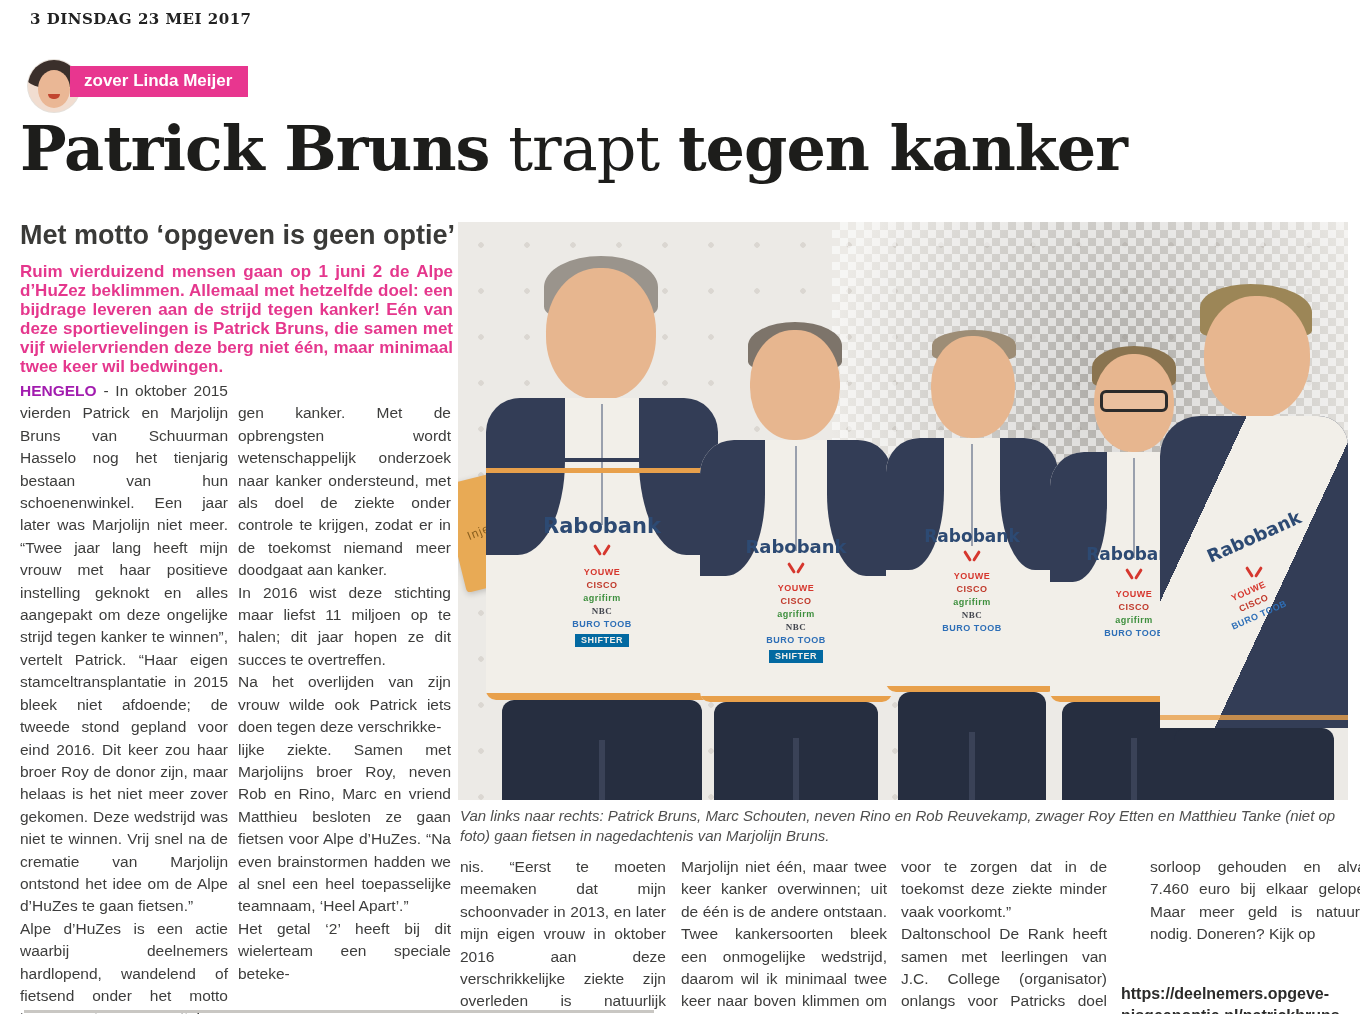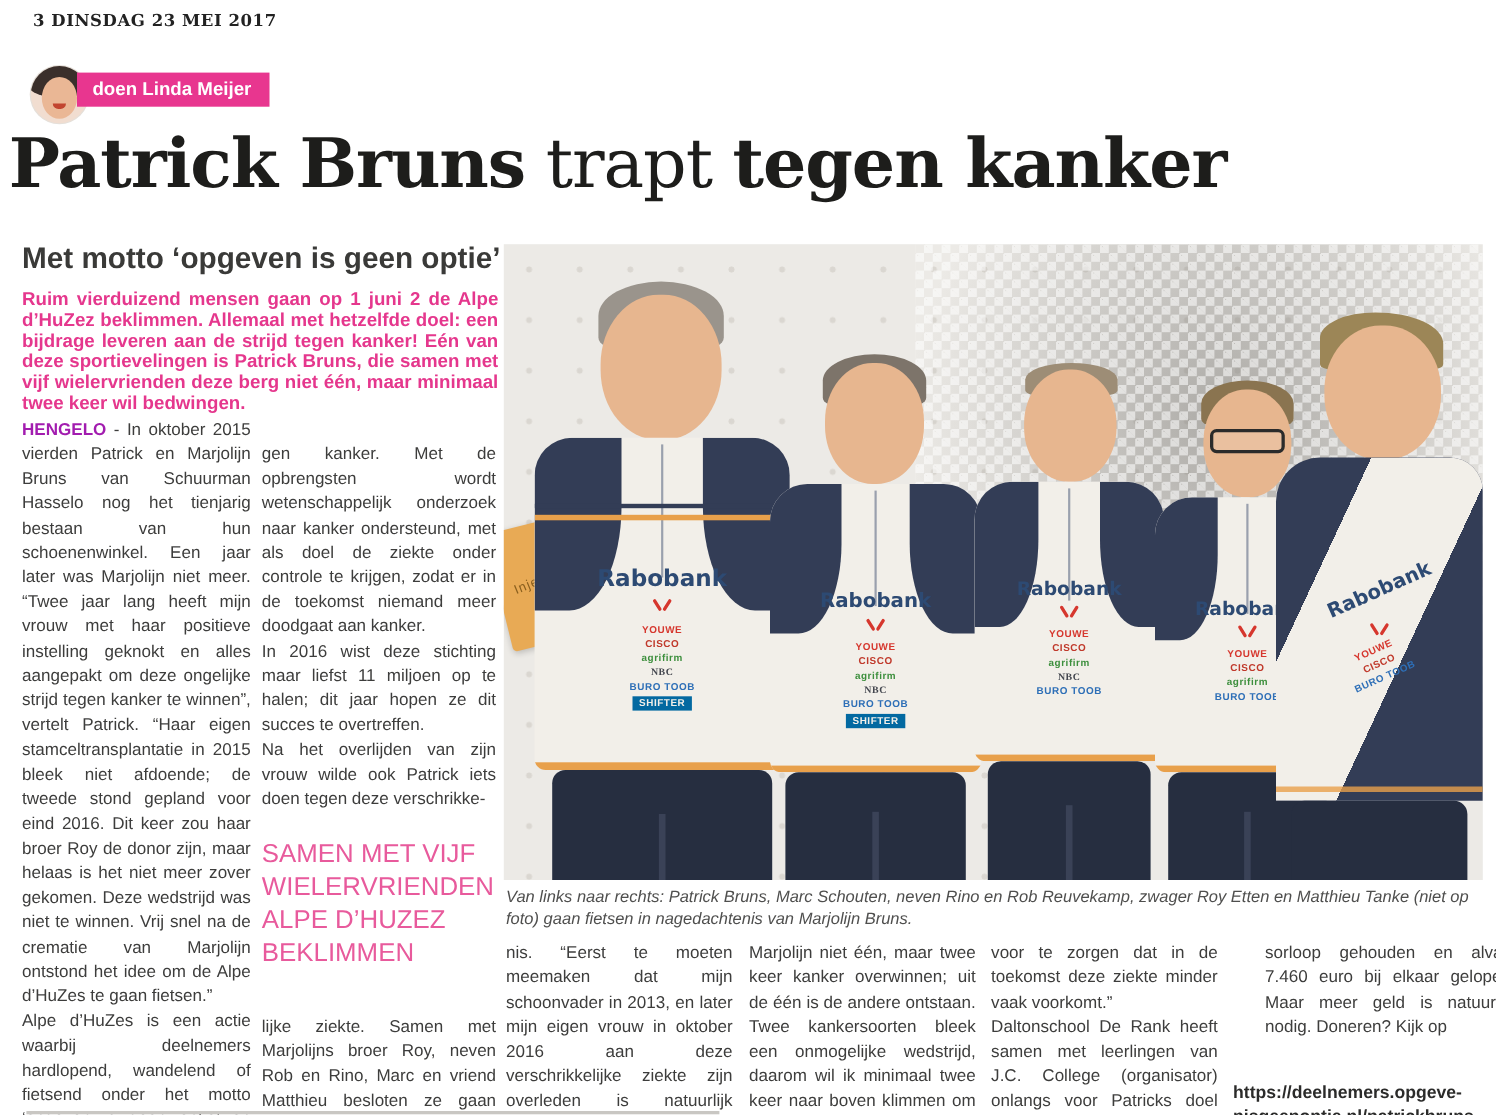--- a/index.html
+++ b/index.html
@@ -15,21 +15,21 @@
   .avatar .hairband{position:absolute;left:-4px;top:-6px;width:60px;height:34px;
           border-radius:50% 50% 40% 40%;background:#3a2f2b;}
   .avatar .face{position:absolute;left:10px;top:10px;width:32px;height:38px;
           border-radius:50%;background:#eab795;}
   .avatar .smile{position:absolute;left:20px;top:34px;width:12px;height:5px;
           border-radius:0 0 10px 10px;background:#c2452f;}
   .byline-badge{left:70px;top:66px;background:#e8368f;color:#fff;font-weight:bold;
           font-size:17px;padding:5px 16px 6px 14px;}
 
   
-  .headline{left:8px;top:112px;font-family:"DejaVu Serif",serif;font-size:62px;
+  .headline{left:20px;top:112px;font-family:"DejaVu Serif",serif;font-size:62px;
           color:#1d1d1b;letter-spacing:-1px;white-space:nowrap;}
   .headline .hb{font-weight:bold;}
   .headline .hl{font-weight:normal;}
 
   
   .subhead{left:20px;top:220px;font-size:27px;font-weight:bold;color:#3a3a38;width:440px;}
   .intro{left:20px;top:262px;width:433px;font-size:17px;line-height:19px;font-weight:bold;
          color:#e5378d;text-align:justify;}
   .bodycol{font-size:15.5px;line-height:22.4px;text-align:justify;color:#3d3d3c;
          white-space:pre-line;}
@@ -100,38 +100,34 @@
 </head>
 <body>
 
 <div class="abs edition">3   DINSDAG 23 MEI 2017</div>
 
 <div class="abs avatar">
   <div class="hairband"></div>
   <div class="face"></div>
   <div class="smile"></div>
 </div>
-<div class="abs byline-badge">doen Linda Meijer</div>
+<div class="abs byline-badge">zover Linda Meijer</div>
 
 <div class="abs headline"><span class="hb">Patrick Bruns</span><span class="hl"> trapt </span><span class="hb">tegen kanker</span></div>
 
 <div class="abs subhead">Met motto ‘opgeven is geen optie’</div>
 <div class="abs intro">Ruim vierduizend mensen gaan op 1 juni 2 de Alpe d’HuZez beklimmen. Allemaal met hetzelfde doel: een bijdrage leveren aan de strijd tegen kanker! Eén van deze sportievelingen is Patrick Bruns, die samen met vijf wielervrienden deze berg niet één, maar minimaal twee keer wil bedwingen.</div>
 
 <div class="abs bodycol col1"><span class="dateline">HENGELO</span><span> - In oktober 2015 vierden Patrick en Marjolijn Bruns van Schuurman Hasselo nog het tienjarig bestaan van hun schoenenwinkel. Een jaar later was Marjolijn niet meer. “Twee jaar lang heeft mijn vrouw met haar positieve instelling geknokt en alles aangepakt om deze ongelijke strijd tegen kanker te winnen”, vertelt Patrick. “Haar eigen stamceltransplantatie in 2015 bleek niet afdoende; de tweede stond gepland voor eind 2016. Dit keer zou haar broer Roy de donor zijn, maar helaas is het niet meer zover gekomen. Deze wedstrijd was niet te winnen. Vrij snel na de crematie van Marjolijn ontstond het idee om de Alpe d’HuZes te gaan fietsen.”
 Alpe d’HuZes is een actie waarbij deelnemers hardlopend, wandelend of fietsend onder het motto ‘opgeven is geen optie’ op een dag tot maximaal zes keer de legendarische Alpe d’HuZes beklimmen om zo veel mogelijk geld in te zamelen in de strijd te-</span></div>
 
 <div class="abs bodycol col2">
   <span>gen kanker. Met de opbrengsten wordt wetenschappelijk onderzoek naar kanker ondersteund, met als doel de ziekte onder controle te krijgen, zodat er in de toekomst niemand meer doodgaat aan kanker.
 In 2016 wist deze stichting maar liefst 11 miljoen op te halen; dit jaar hopen ze dit succes te overtreffen.
 Na het overlijden van zijn vrouw wilde ook Patrick iets doen tegen deze verschrikke-</span>
-  <div class="pullquote">SAMEN MET VIJF
-WIELERVRIENDEN
-ALPE D’HUZEZ
-BEKLIMMEN</div>
   <span>lijke ziekte. Samen met Marjolijns broer Roy, neven Rob en Rino, Marc en vriend Matthieu besloten ze gaan fietsen voor Alpe d’HuZes. “Na even brainstormen hadden we al snel een heel toepasselijke teamnaam, ‘Heel Apart’.”
 Het getal ‘2’ heeft bij dit wielerteam een speciale beteke-</span>
 </div>
 
 <div class="abs photo">
   <div class="mural"></div>
 
   <div class="envelope">
       <span>Injection®</span>
     </div>

